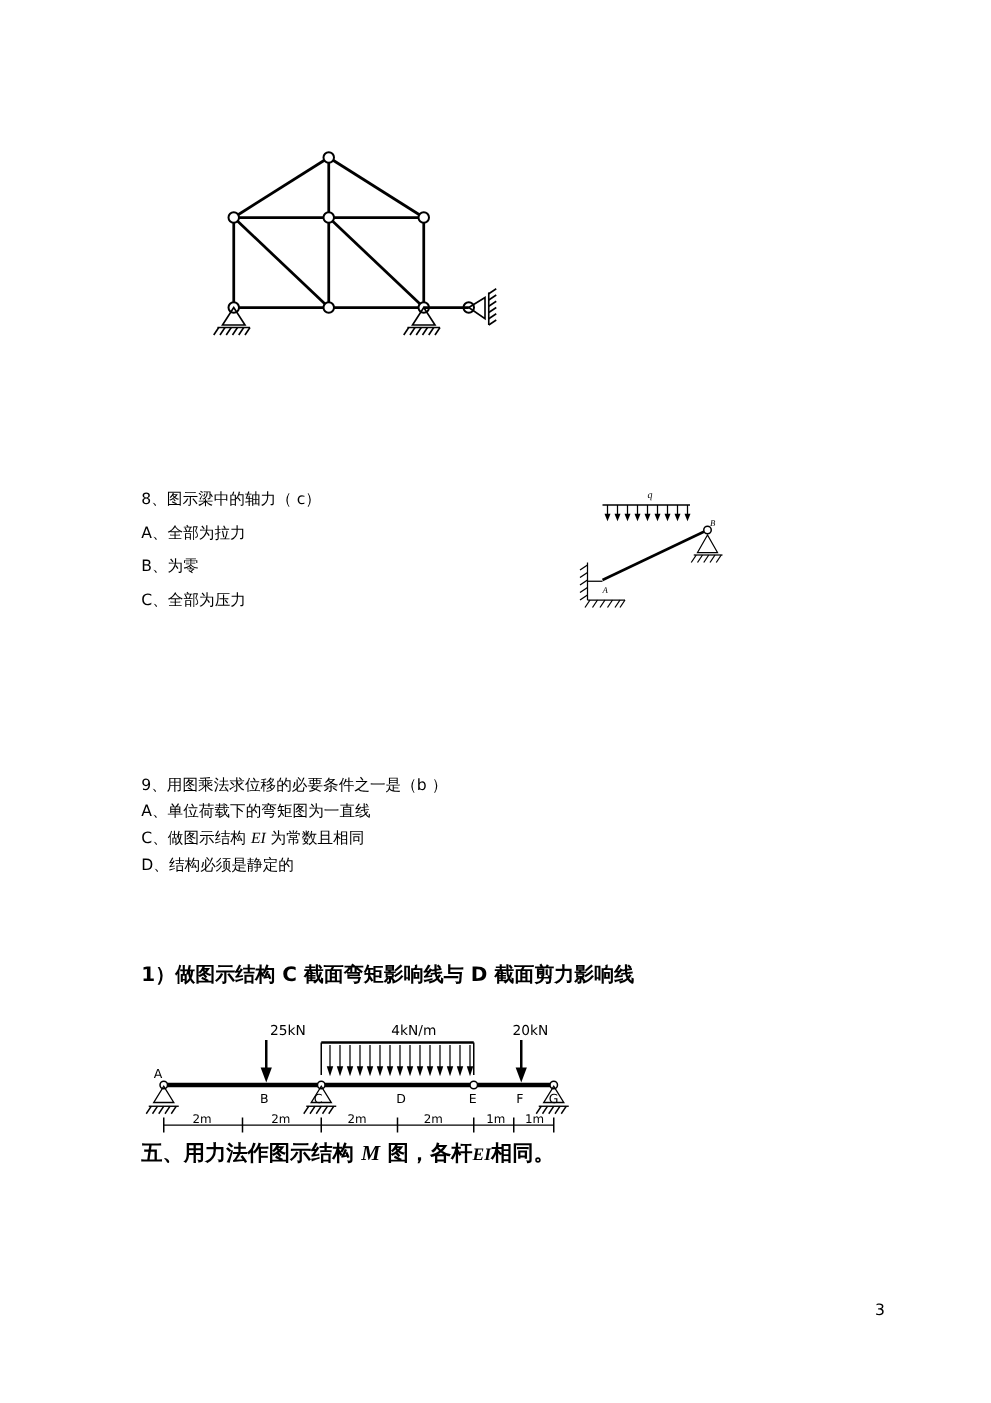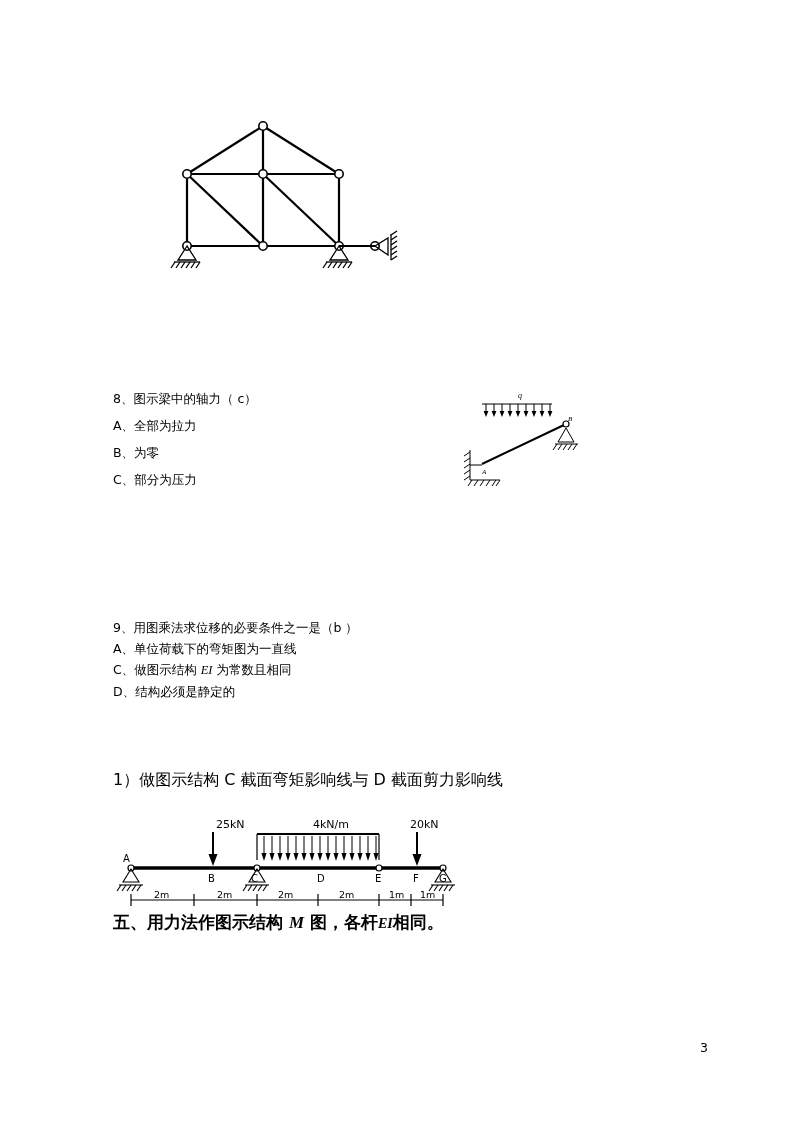--- a/index.html
+++ b/index.html
@@ -66,20 +66,21 @@
   .ital { font-style: italic; font-family: "Liberation Serif", serif; }
 
   
   .q1 {
     position: absolute;
     left: 113px;
     top: 770px;
     font-size: 16px;
     font-family: "DejaVu Sans", sans-serif;
     white-space: nowrap;
+    font-weight: bold;
   }
 
   .fig-infl {
     position: absolute;
     left: 113px;
     top: 812px;
     width: 440px;
     height: 110px;
   }
 
@@ -190,21 +191,21 @@
         <line x1="241" y1="145" x2="247" y2="141"></line>
         <line x1="241" y1="150" x2="247" y2="146"></line>
       </g>
     </svg>
   </div>
 
   <div class="q8">
     <div class="line">8、图示梁中的轴力（   c）</div>
     <div class="line">A、全部为拉力</div>
     <div class="line">B、为零</div>
-    <div class="line">C、部分为压力</div>
+    <div class="line">C、全部为压力</div>
   </div>
 
   <div class="fig-beam8">
     <svg width="140" height="110" viewBox="0 0 140 110">
 
       <text x="58" y="10" font-size="8" font-family="Liberation Serif, serif" font-style="italic">q</text>
 
       <line x1="22" y1="16" x2="92" y2="16" class="stroke" stroke-width="1.2"></line>
 
       <g class="stroke" stroke-width="1">

